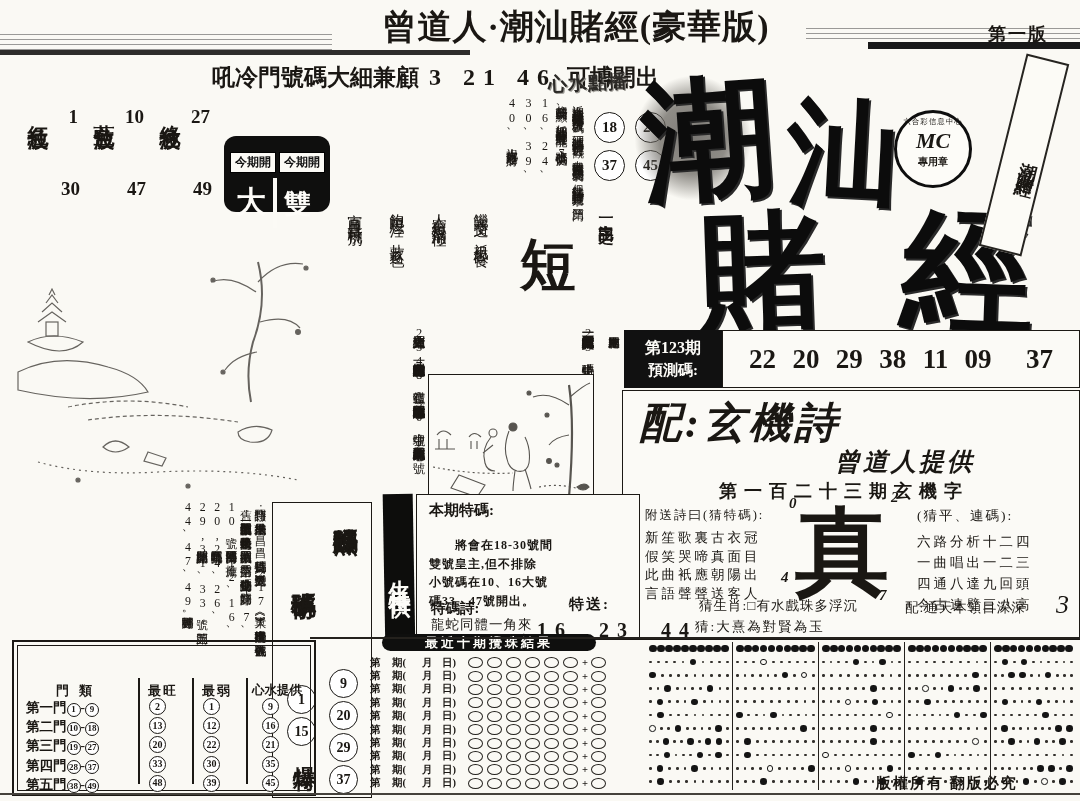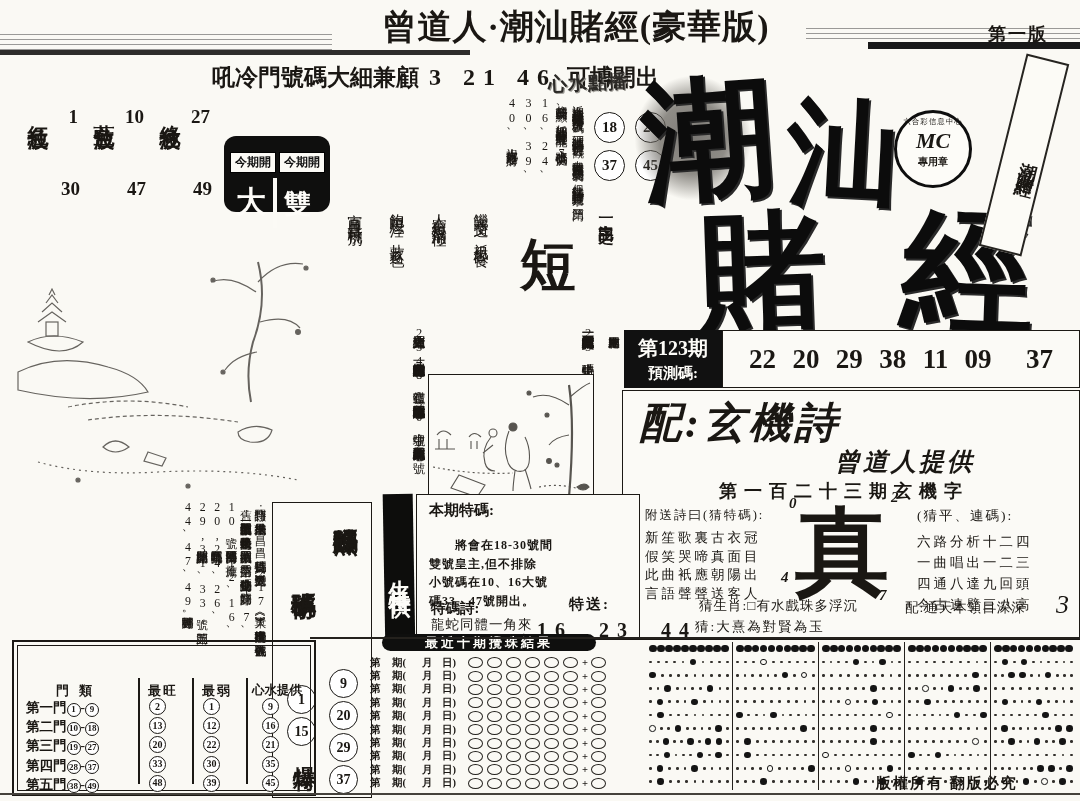--- a/index.html
+++ b/index.html
@@ -166,21 +166,21 @@
     <div class="b i" style="font-size:22px;margin-top:1px;">MC</div>
     <div class="b" style="font-size:10px;margin-top:1px;">專用章</div>
   </div>
 
   <div class="abs v b" style="left:1002px;top:56px;width:40px;height:186px;border:2px solid #262420;background:#fcfbf6;
        font-size:18px;letter-spacing:6px;padding-top:8px;transform:rotate(14deg);text-align:center;">潮汕賭經</div>
 
   <div class="abs v b" style="left:606px;top:328px;height:54px;font-size:11px;">上期圍粹</div>
   <div class="abs" style="left:624px;top:330px;width:98px;height:58px;background:#111;color:#fdfcf8;
        display:flex;flex-direction:column;align-items:center;justify-content:center;gap:2px;">
-    <div class="b" style="font-size:20px;text-align:right;">第123期</div>
+    <div class="b" style="font-size:16px;text-align:right;">第123期</div>
     <div class="b" style="font-size:15px;">預測碼:</div>
   </div>
   <div class="abs frame" id="prediction-numbers" style="left:722px;top:330px;width:358px;height:58px;
        display:flex;align-items:center;justify-content:space-between;padding:0 26px;box-sizing:border-box;font-size:27px;font-weight:bold;">
       <span>22</span>
       <span>20</span>
       <span>29</span>
       <span>38</span>
       <span>11</span>
       <span>09</span>

